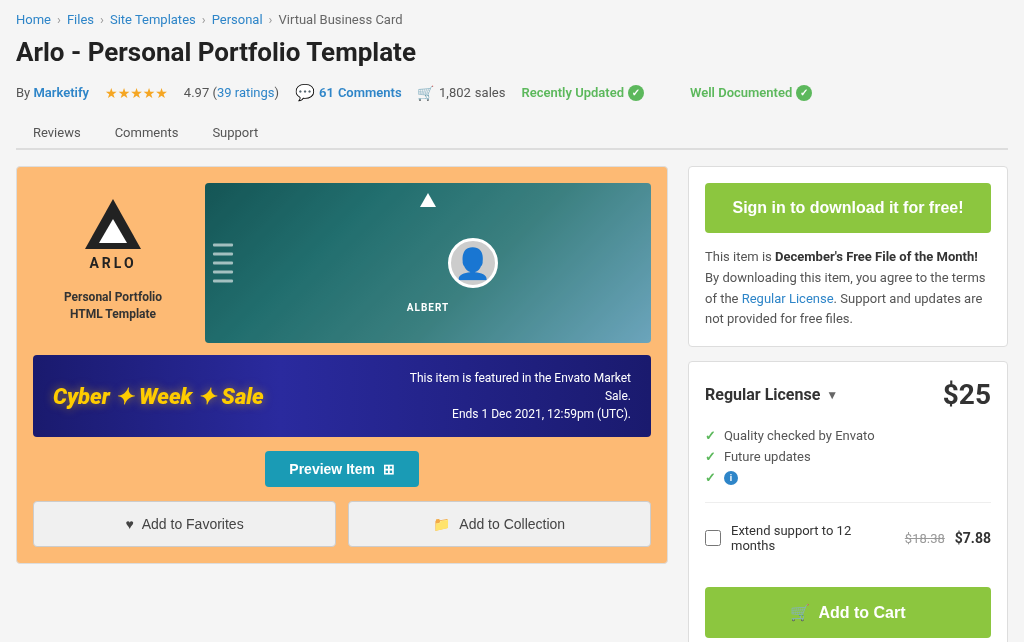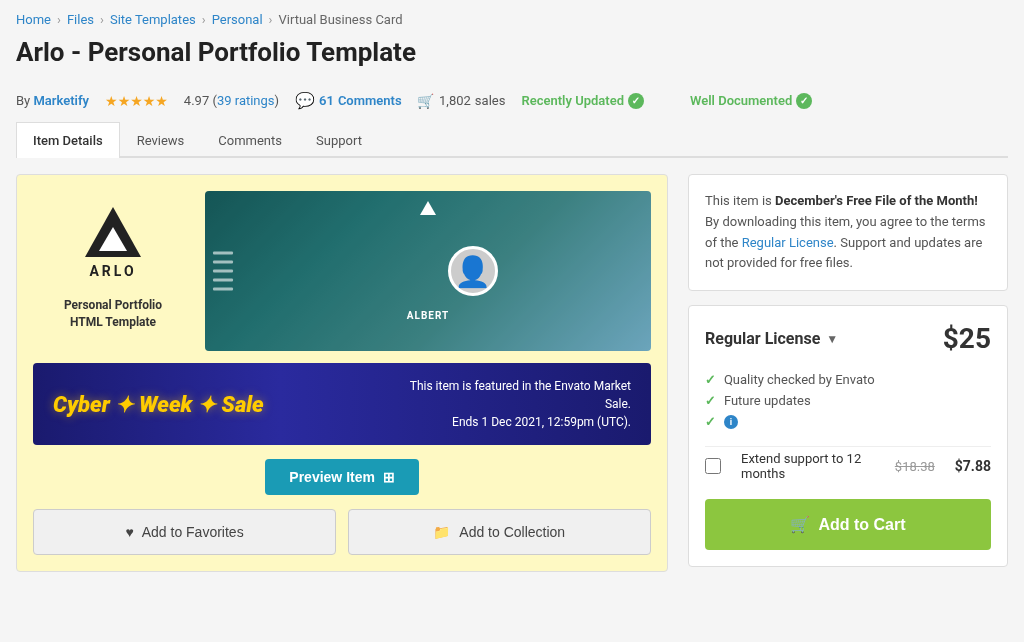--- a/index.html
+++ b/index.html
@@ -4,21 +4,21 @@
   <style>
     * { box-sizing: border-box; margin: 0; padding: 0; }
     body { font-family: -apple-system, BlinkMacSystemFont, 'Segoe UI', Roboto, sans-serif; background: #f5f5f5; color: #333; font-size: 14px; }
     
     .page-wrapper { max-width: 1024px; margin: 0 auto; background: #f5f5f5; padding: 12px 16px; }
     
     .breadcrumb { display: flex; align-items: center; gap: 6px; font-size: 13px; color: #666; margin-bottom: 10px; }
     .breadcrumb a { color: #2e85c8; text-decoration: none; }
     .breadcrumb-sep { color: #999; }
     
-    .product-title { font-size: 26px; font-weight: 700; color: #222; margin-bottom: 24px; }
+    .product-title { font-size: 26px; font-weight: 700; color: #222; margin-bottom: 16px; }
     
     .meta-row { display: flex; align-items: center; gap: 16px; flex-wrap: wrap; margin-bottom: 12px; font-size: 13px; }
     .author-label { color: #555; }
     .author-link { color: #2e85c8; text-decoration: none; font-weight: 600; }
     .stars { color: #f5a623; font-size: 14px; }
     .rating-text { color: #555; }
     .rating-link { color: #2e85c8; text-decoration: none; }
     .comments-badge { display: flex; align-items: center; gap: 4px; color: #2e85c8; text-decoration: none; font-weight: 600; }
     .chat-icon { font-size: 16px; }
     .sales-info { display: flex; align-items: center; gap: 4px; color: #555; }
@@ -28,21 +28,21 @@
     .check-circle { background: #5cb85c; color: white; border-radius: 50%; width: 16px; height: 16px; display: inline-flex; align-items: center; justify-content: center; font-size: 10px; }
     
     .tabs-bar { border-bottom: 2px solid #ddd; margin-bottom: 0; display: flex; gap: 0; }
     .tab { padding: 10px 16px; cursor: pointer; font-size: 13px; color: #555; border: 1px solid transparent; border-bottom: none; margin-bottom: -2px; }
     .tab.active { background: white; border-color: #ddd; border-bottom-color: white; color: #333; font-weight: 500; }
     
     .main-content { display: flex; gap: 20px; margin-top: 16px; }
     
     .left-panel { flex: 1; min-width: 0; }
     
-    .preview-card { background: #fef9c3; border: 1px solid #ddd; border-radius: 4px; padding: 16px; margin-bottom: 16px; }
+    .preview-card { background: #fdba74; border: 1px solid #ddd; border-radius: 4px; padding: 16px; margin-bottom: 16px; }
     
     .preview-images { display: flex; gap: 12px; margin-bottom: 12px; align-items: flex-start; }
     
     .preview-left { display: flex; flex-direction: column; gap: 8px; min-width: 160px; align-items: center; justify-content: center; padding: 16px; }
     .arlo-logo { display: flex; flex-direction: column; align-items: center; }
     .arlo-triangle { width: 0; height: 0; border-left: 28px solid transparent; border-right: 28px solid transparent; border-bottom: 50px solid #222; position: relative; margin-bottom: 2px; }
     .arlo-triangle::after { content: ''; width: 0; height: 0; border-left: 14px solid transparent; border-right: 14px solid transparent; border-bottom: 24px solid white; position: absolute; left: -14px; top: 20px; }
     .arlo-text { font-size: 14px; font-weight: 700; letter-spacing: 3px; color: #222; margin-top: 4px; }
     .template-desc { text-align: center; font-size: 12px; font-weight: 700; color: #333; line-height: 1.4; margin-top: 10px; }
     
@@ -78,21 +78,21 @@
     .license-header { display: flex; align-items: center; justify-content: space-between; margin-bottom: 14px; }
     .license-label { font-size: 16px; font-weight: 700; color: #333; display: flex; align-items: center; gap: 6px; }
     .dropdown-arrow { color: #666; font-size: 12px; }
     .price-main { font-size: 28px; font-weight: 700; color: #333; }
     
     .features-list { list-style: none; margin-bottom: 14px; }
     .features-list li { display: flex; align-items: center; gap: 8px; padding: 3px 0; font-size: 13px; color: #555; }
     .check-mark { color: #5cb85c; font-weight: 700; }
     .info-icon { background: #2e85c8; color: white; border-radius: 50%; width: 14px; height: 14px; display: inline-flex; align-items: center; justify-content: center; font-size: 9px; font-weight: 700; cursor: pointer; }
     
-    .extend-row { display: flex; align-items: center; gap: 20px; padding: 4px 0; border-top: 1px solid #eee; margin-bottom: 14px; }
+    .extend-row { display: flex; align-items: center; gap: 10px; padding: 20px 0; border-top: 1px solid #eee; margin-bottom: 14px; }
     .extend-checkbox { width: 16px; height: 16px; border: 1px solid #ccc; border-radius: 2px; display: inline-block; flex-shrink: 0; }
     .extend-text { font-size: 13px; color: #333; flex: 1; }
     .price-old { color: #999; text-decoration: line-through; font-size: 13px; }
     .price-new { color: #333; font-weight: 700; font-size: 14px; }
     
     .add-to-cart-btn { background: #8cc63f; color: white; border: none; border-radius: 4px; padding: 16px; font-size: 16px; font-weight: 700; cursor: pointer; width: 100%; text-align: center; display: flex; align-items: center; justify-content: center; gap: 8px; }
     .cart-icon-btn { font-size: 16px; }
   </style>
 </head>
 <body>
@@ -134,21 +134,20 @@
       <span>Recently Updated</span>
       <span class="check-circle">✓</span>
     </span>
     <span class="well-documented">
       <span>Well Documented</span>
       <span class="check-circle">✓</span>
     </span>
   </div>
 
   <div class="tabs-bar">
-    <div class="tab active">Item Details</div>
     <div class="tab">Reviews</div>
     <div class="tab">Comments</div>
     <div class="tab">Support</div>
   </div>
 
   <div class="main-content">
 
     <div class="left-panel">
       <div class="preview-card">
 
@@ -203,20 +202,21 @@
             <span>Add to Collection</span>
           </button>
         </div>
 
       </div>
     </div>
 
     <div class="right-panel">
 
       <div class="free-download-card">
+        <button class="free-download-btn">Sign in to download it for free!</button>
         <p class="free-info">
           This item is <strong>December's Free File of the Month!</strong> By downloading this item, you agree to the terms of the <a href="#" class="regular-license-link">Regular License</a>. Support and updates are not provided for free files.
         </p>
       </div>
 
       <div class="purchase-card">
         <div class="license-header">
           <span class="license-label">
             <span>Regular License</span>
             <span class="dropdown-arrow">▼</span>

